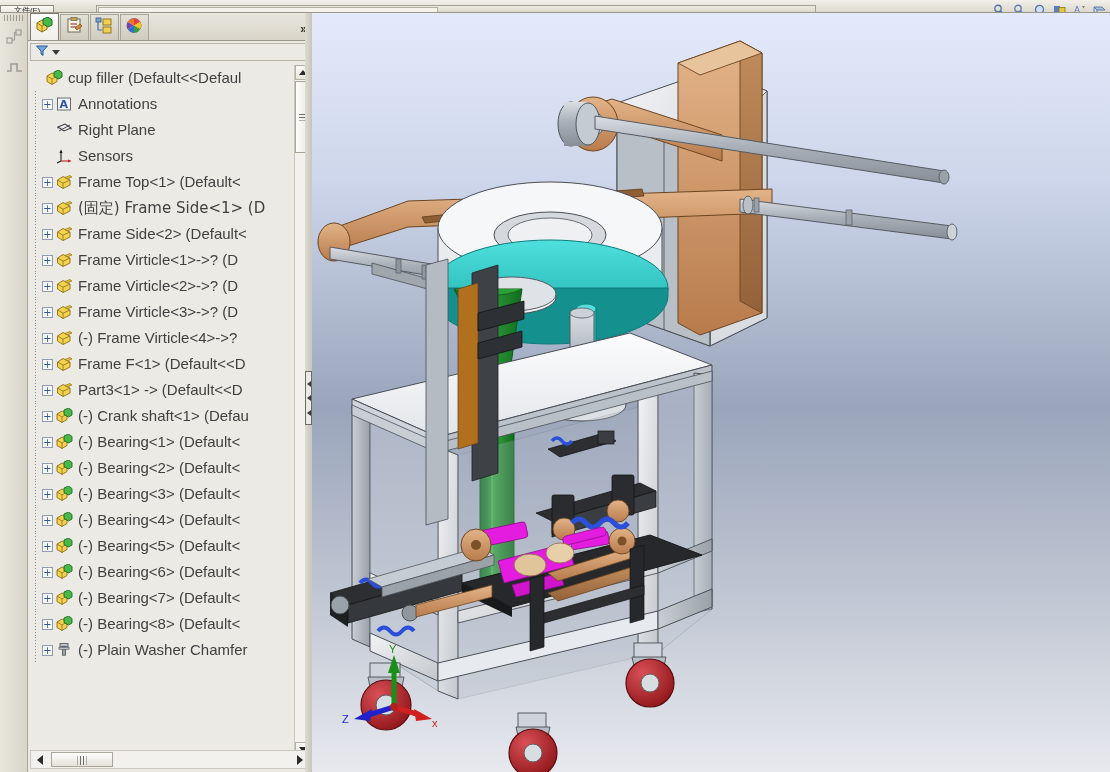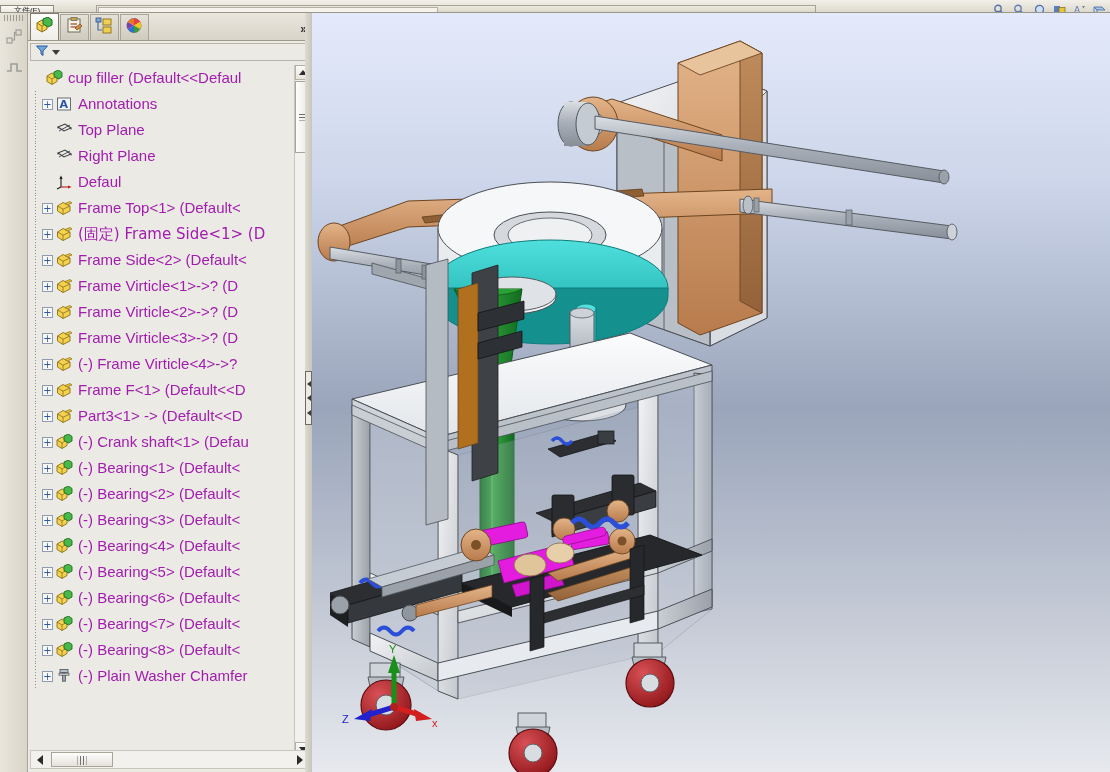--- a/index.html
+++ b/index.html
@@ -108,21 +108,21 @@
     color:#2d5b9e; font-size:10px; line-height:9px; text-align:center;
     margin-right:3px; flex:0 0 auto; font-family:"DejaVu Sans", sans-serif;
   }
   .tr-nopad { width:11px; margin-right:3px; flex:0 0 auto; }
   .tr-dots {
     position:absolute; left:5px; top:0; width:1px; height:26px;
     background:repeating-linear-gradient(#8d8d8d 0 1px, transparent 1px 3px);
   }
   .tr-icon { width:17px; height:16px; margin-right:5px; position:relative; flex:0 0 auto; }
   .tr-label {
-    font-size:15px; color:#a21caf; font-family:"Liberation Sans", sans-serif;
+    font-size:15px; color:#404040; font-family:"Liberation Sans", sans-serif;
     line-height:16px;
   }
   .tr-label.cjk { font-family:"DejaVu Sans", sans-serif; }
 
   
   #tree-vscroll {
     position:absolute; right:1px; top:52px; width:15px; height:692px;
     background:#f2f1ee; border-left:1px solid #c9c6bc;
   }
   .sb-btn {
@@ -334,44 +334,33 @@
         </div>
         <div class="tree-row">
           <span class="tr-dots"></span>
           <span class="tr-nopad" style="margin-left: 10px;"></span>
           <span class="tr-icon"><svg width="17" height="16" viewBox="0 0 17 16">
               <path d="M2 5 L9 2 L15 6 L8 9 Z" fill="none" stroke="#3a3f45" stroke-width="1.1"></path>
               <path d="M2 11 L9 8 L15 12 L8 15 Z" fill="none" stroke="#3a3f45" stroke-width="1.1" opacity="0"></path>
               <path d="M2 5 L2 6.5 M15 6 L15 7.5" stroke="#3a3f45" stroke-width="1"></path>
               <path d="M3 9 L14 3" stroke="#3a3f45" stroke-width=".9"></path>
             </svg></span>
-          <span class="tr-label">Top Plane</span>
-        </div>
-        <div class="tree-row">
-          <span class="tr-dots"></span>
-          <span class="tr-nopad" style="margin-left: 10px;"></span>
-          <span class="tr-icon"><svg width="17" height="16" viewBox="0 0 17 16">
-              <path d="M2 5 L9 2 L15 6 L8 9 Z" fill="none" stroke="#3a3f45" stroke-width="1.1"></path>
-              <path d="M2 11 L9 8 L15 12 L8 15 Z" fill="none" stroke="#3a3f45" stroke-width="1.1" opacity="0"></path>
-              <path d="M2 5 L2 6.5 M15 6 L15 7.5" stroke="#3a3f45" stroke-width="1"></path>
-              <path d="M3 9 L14 3" stroke="#3a3f45" stroke-width=".9"></path>
-            </svg></span>
           <span class="tr-label">Right Plane</span>
         </div>
         <div class="tree-row">
           <span class="tr-dots"></span>
           <span class="tr-nopad" style="margin-left: 10px;"></span>
           <span class="tr-icon"><svg width="17" height="16" viewBox="0 0 17 16">
               <line x1="5" y1="13" x2="5" y2="3" stroke="#1d1d1d" stroke-width="1.1"></line>
               <line x1="5" y1="13" x2="14" y2="13" stroke="#c02020" stroke-width="1.1"></line>
               <line x1="5" y1="13" x2="1" y2="15" stroke="#1d1d1d" stroke-width="1.1"></line>
               <polygon points="5,1.5 3.4,5 6.6,5" fill="#1d1d1d"></polygon>
               <polygon points="15.5,13 12,11.6 12,14.4" fill="#c02020"></polygon>
             </svg></span>
-          <span class="tr-label">Defaul</span>
+          <span class="tr-label">Sensors</span>
         </div>
         <div class="tree-row">
           <span class="tr-dots"></span>
           <span class="tr-expand" style="margin-left: 10px;">+</span>
           <span class="tr-icon"><svg width="17" height="16" viewBox="0 0 17 16">
               <path d="M1.5 6 L7 2.5 L14 6 L14 11 L7 14.5 L1.5 11 Z" fill="#f3d24f" stroke="#8c6f14" stroke-width=".9"></path>
               <path d="M1.5 6 L7 9.2 L14 6" fill="none" stroke="#8c6f14" stroke-width=".8"></path>
               <path d="M7 9.2 L7 14.5" stroke="#8c6f14" stroke-width=".8"></path>
               <path d="M9 3.5 L14 1.5 L16 3 L11 5 Z" fill="#e8c43c" stroke="#8c6f14" stroke-width=".7"></path>
             </svg></span>

